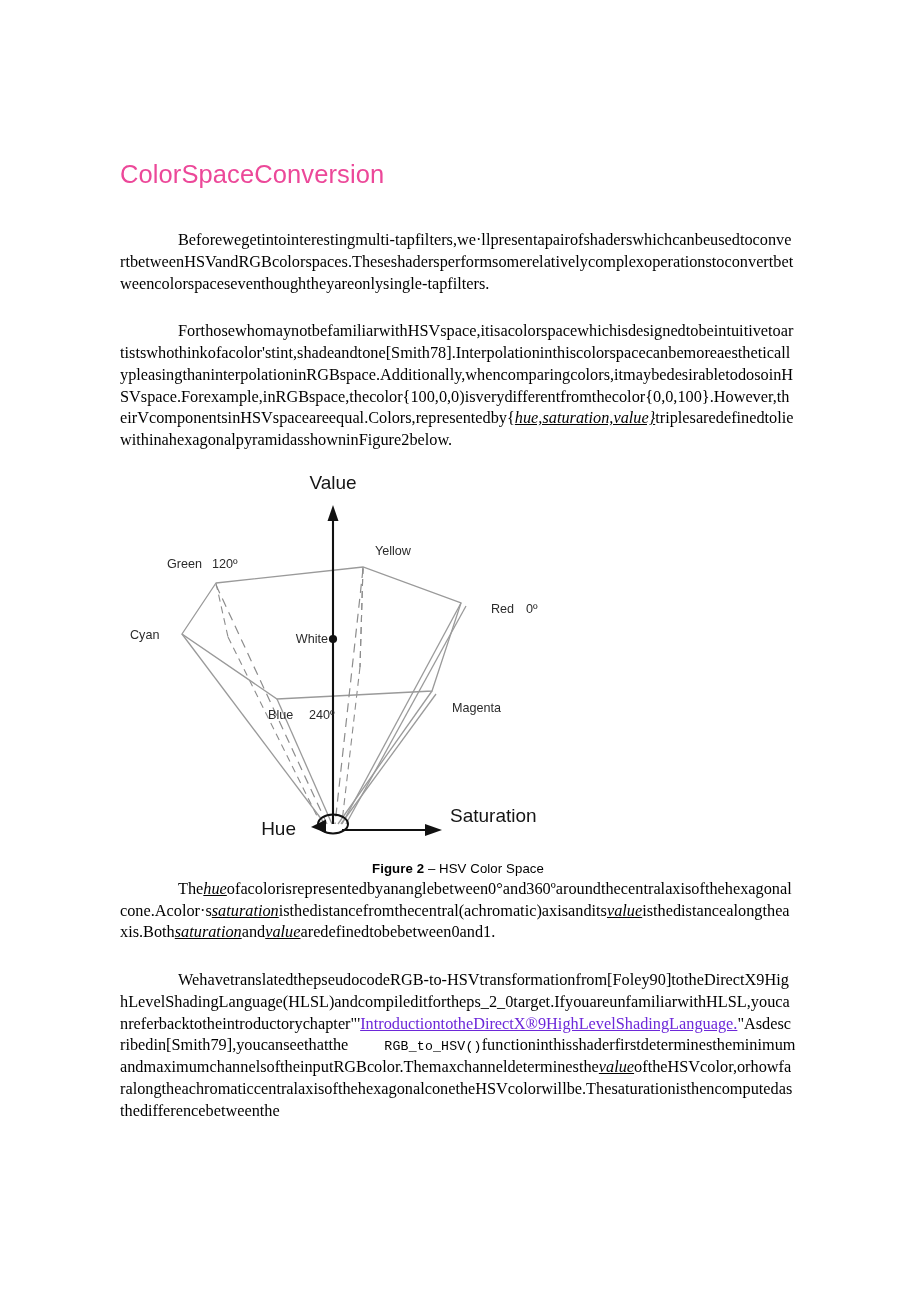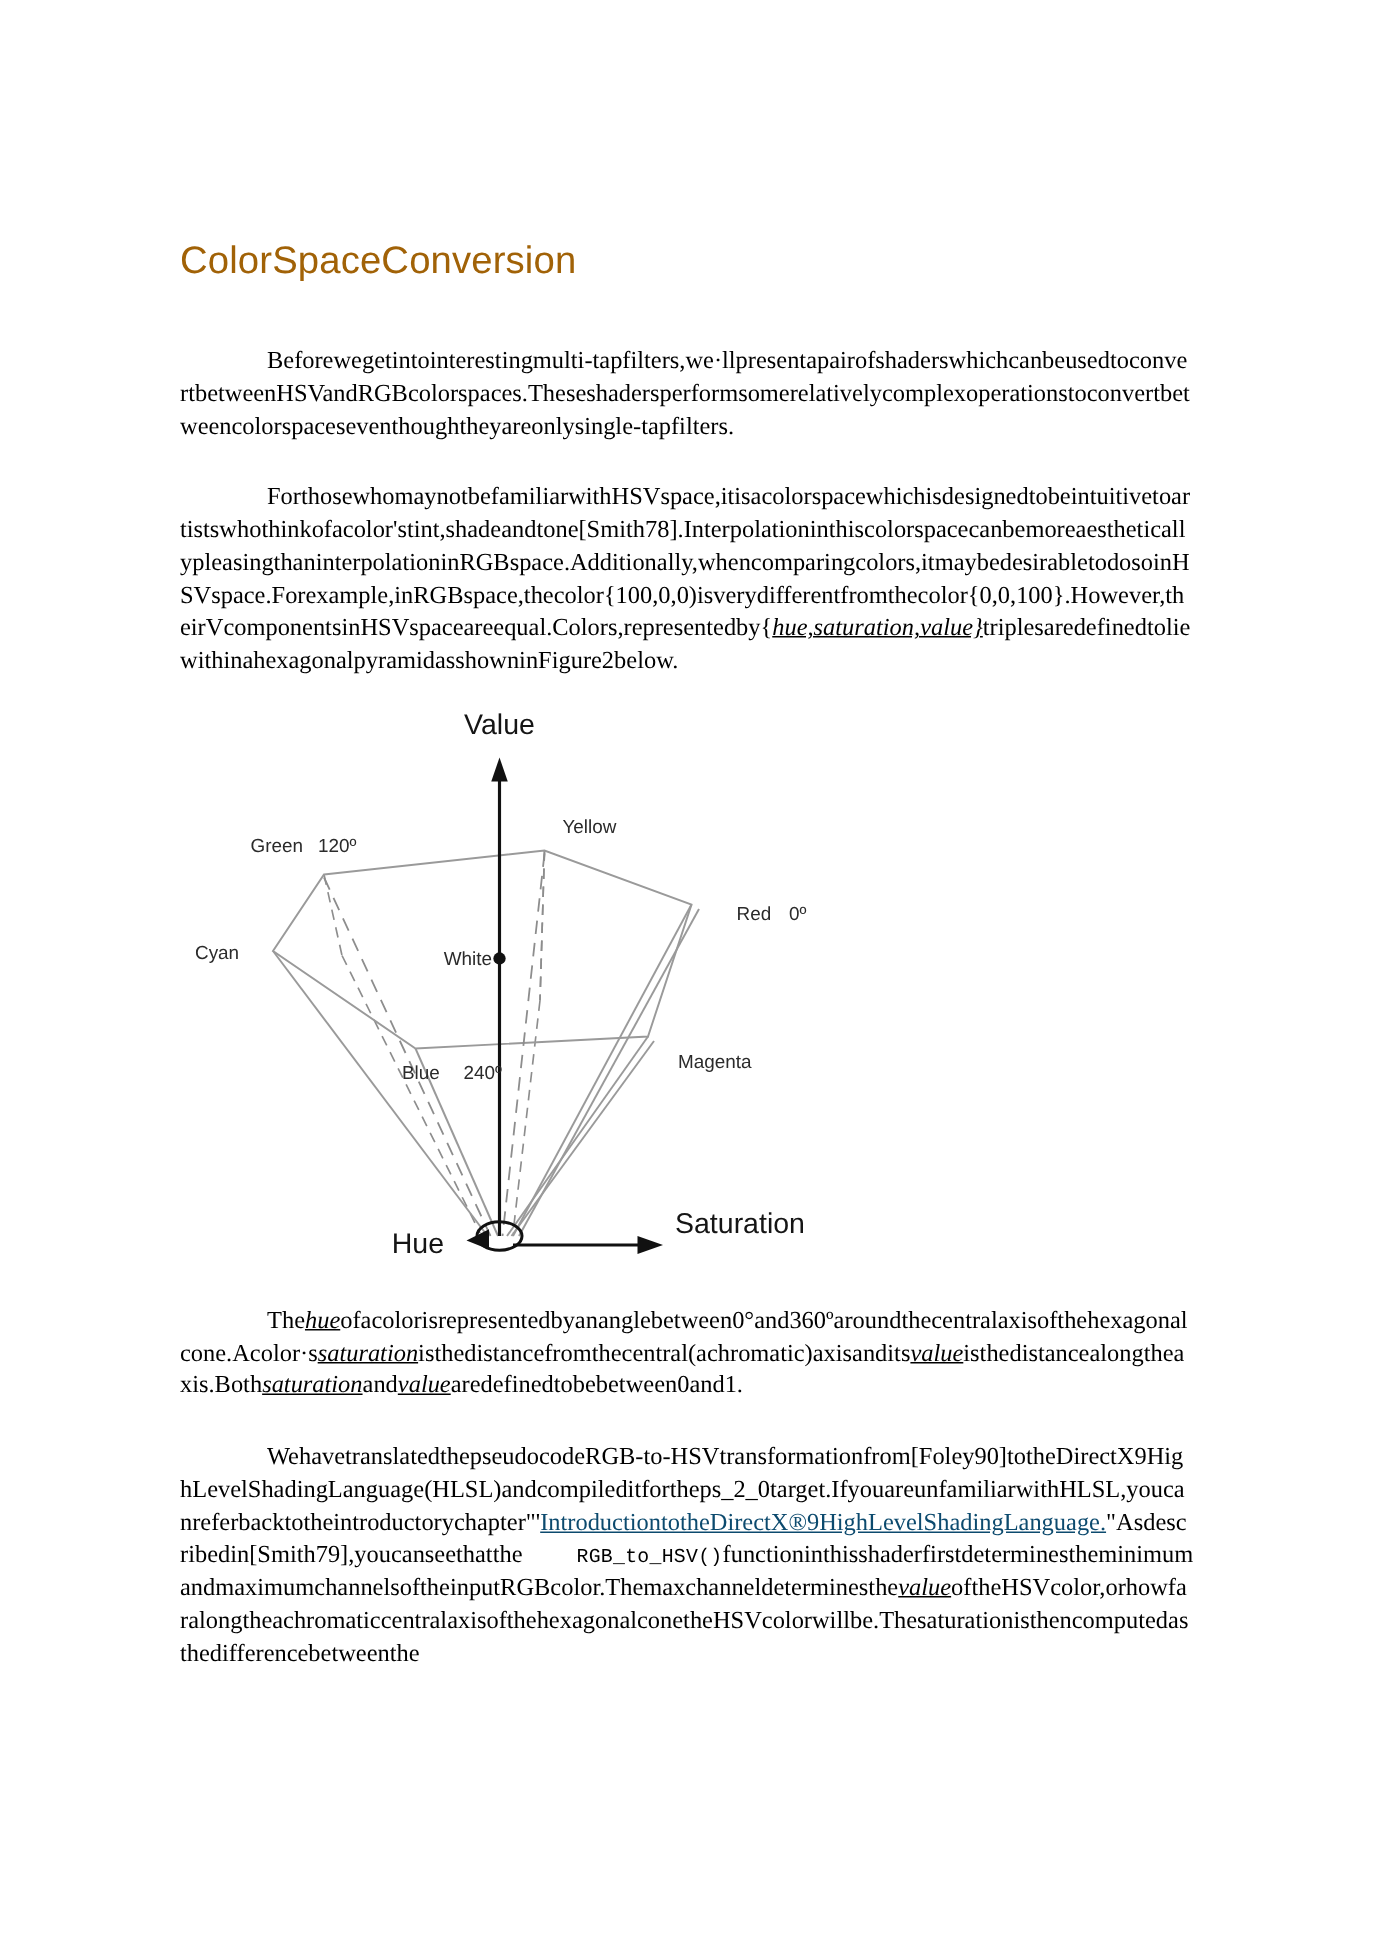--- a/index.html
+++ b/index.html
@@ -28,21 +28,21 @@
   }
 
   h1.doc-title {
     font-family: "Liberation Sans", sans-serif;
     font-weight: 400;
     font-size: 25.5px;
     line-height: 1.1;
     margin: 0;
     padding-top: 160px;
     letter-spacing: 0.1px;
-    color: #a16207;
+    color: #ec4899;
   }
 
   p.body-par {
     font-size: 16.3px;
     line-height: 1.335;
     margin: 0;
     text-align: justify;
     text-justify: inter-character;
     word-break: break-all;
     color: #000;
@@ -57,21 +57,21 @@
   p.p4 { margin-top: 26px; }
 
   i, .ital { font-style: italic; text-decoration: underline; }
   .mono {
     font-family: "Liberation Mono", monospace;
     font-size: 13.2px;
     letter-spacing: 0.2px;
     margin-left: 36px;
   }
   a.doclink, .doclink {
-    color: #0c4a6e;
+    color: #6d28d9;
     text-decoration: underline;
   }
 
   
   .figure-wrap {
     margin-top: 16px;
     width: 676px;
     position: relative;
   }
   .figure-svg-holder {
@@ -177,20 +177,21 @@
 
           <text class="lbl" x="332" y="245" text-anchor="start">Magenta</text>
 
           <text class="lbl" x="148" y="252" text-anchor="start">Blue</text>
           <text class="lbl" x="189" y="252" text-anchor="start" style="font-size:12.6px">240º</text>
 
           <text class="lbl" x="10" y="172" text-anchor="start">Cyan</text>
 
         </svg>
       </div>
+      <div class="fig-caption"><span class="fig-num">Figure 2</span><span> – HSV Color Space</span></div>
     </div>
 
     <p class="body-par p3"><span class="indent"></span><span>The</span><i class="ital">hue</i><span>ofacolorisrepresentedbyananglebetween0°and360ºaroundthecentralaxisofthehexagonalcone.Acolor·s</span><i class="ital">saturation</i><span>isthedistancefromthecentral(achromatic)axisandits</span><i class="ital">value</i><span>isthedistancealongtheaxis.Both</span><i class="ital">saturation</i><span>and</span><i class="ital">value</i><span>aredefinedtobebetween0and1.</span></p>
 
     <p class="body-par p4"><span class="indent"></span><span>WehavetranslatedthepseudocodeRGB-to-HSVtransformationfrom[Foley90]totheDirectX9HighLevelShadingLanguage(HLSL)andcompileditfortheps_2_0target.IfyouareunfamiliarwithHLSL,youcanreferbacktotheintroductorychapter"'</span><a class="doclink" href="#">IntroductiontotheDirectX®9HighLevelShadingLanguage.</a><span>"Asdescribedin[Smith79],youcanseethatthe</span><span class="mono">RGB_to_HSV()</span><span>functioninthisshaderfirstdeterminestheminimumandmaximumchannelsoftheinputRGBcolor.Themaxchanneldeterminesthe</span><i class="ital">value</i><span>oftheHSVcolor,orhowfaralongtheachromaticcentralaxisofthehexagonalconetheHSVcolorwillbe.Thesaturationisthencomputedasthedifferencebetweenthe</span></p>
 
   </div>
 </div>
 
 </body></html>

